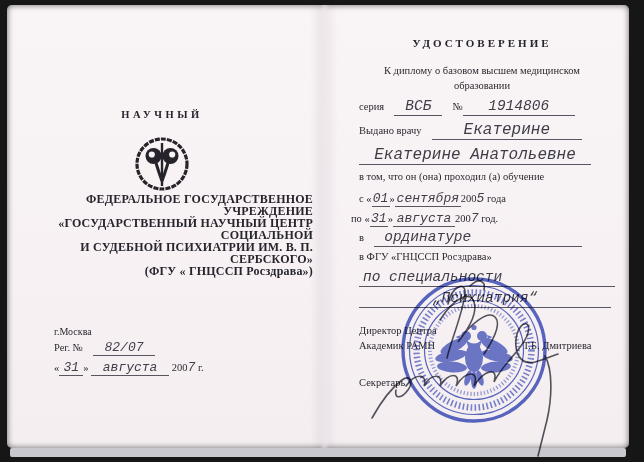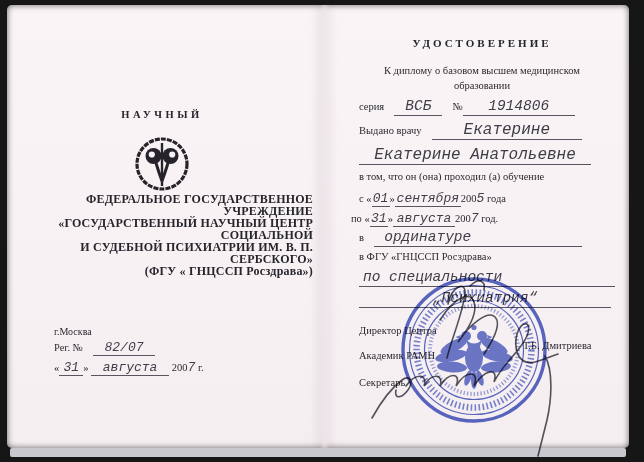--- a/index.html
+++ b/index.html
@@ -116,21 +116,21 @@
     <div class="abs printed" style="left:352px;top:246px;">в ФГУ «ГНЦССП Росздрава»</div>
 
     <div class="abs" style="left:352px;top:262px;">
       <span class="blank" style="width:252px;text-align:left;padding-left:4px;"><span class="hand hand-md">по специальности</span></span>
     </div>
     <div class="abs" style="left:352px;top:283px;">
       <span class="blank" style="width:252px;"><span class="hand hand-md">„Психиатрия“</span></span>
     </div>
 
     <div class="abs printed" style="left:352px;top:320px;">Директор Центра</div>
-    <div class="abs printed" style="left:352px;top:345px;">Академик РАМН</div>
+    <div class="abs printed" style="left:352px;top:335px;">Академик РАМН</div>
     <div class="abs printed" style="left:516px;top:335px;">Т.Б. Дмитриева</div>
     <div class="abs printed" style="left:352px;top:372px;">Секретарь</div>
 
     <div class="abs blend" style="left:391px;top:269px;opacity:.88;">
       <svg width="152" height="152" viewBox="0 0 152 152">
         <g stroke="#4355c0" fill="none">
           <circle cx="76" cy="76" r="71" stroke-width="3.4"></circle>
           <circle cx="76" cy="76" r="64.5" stroke-width="1.2"></circle>
           <circle cx="76" cy="76" r="57.5" stroke-width="6.5" stroke-dasharray="1.6 2.4" opacity=".8"></circle>
           <circle cx="76" cy="76" r="49.5" stroke-width="1.2"></circle>

